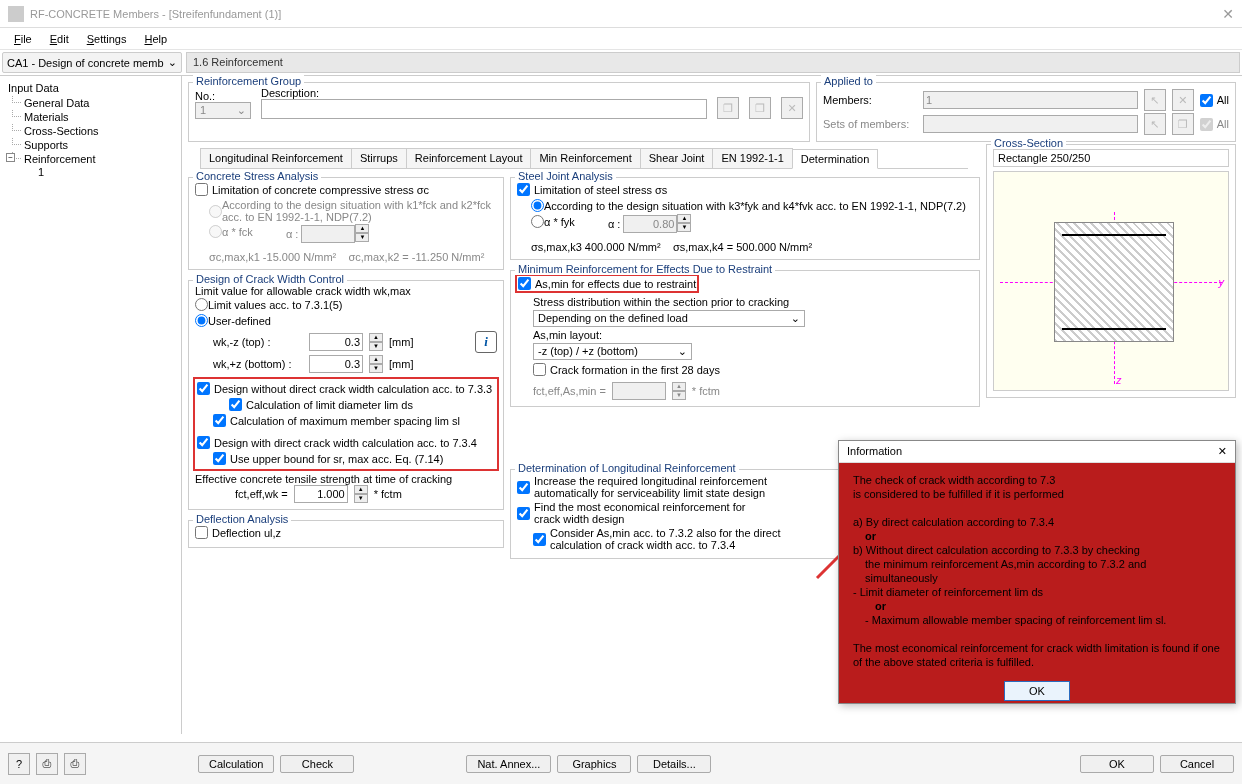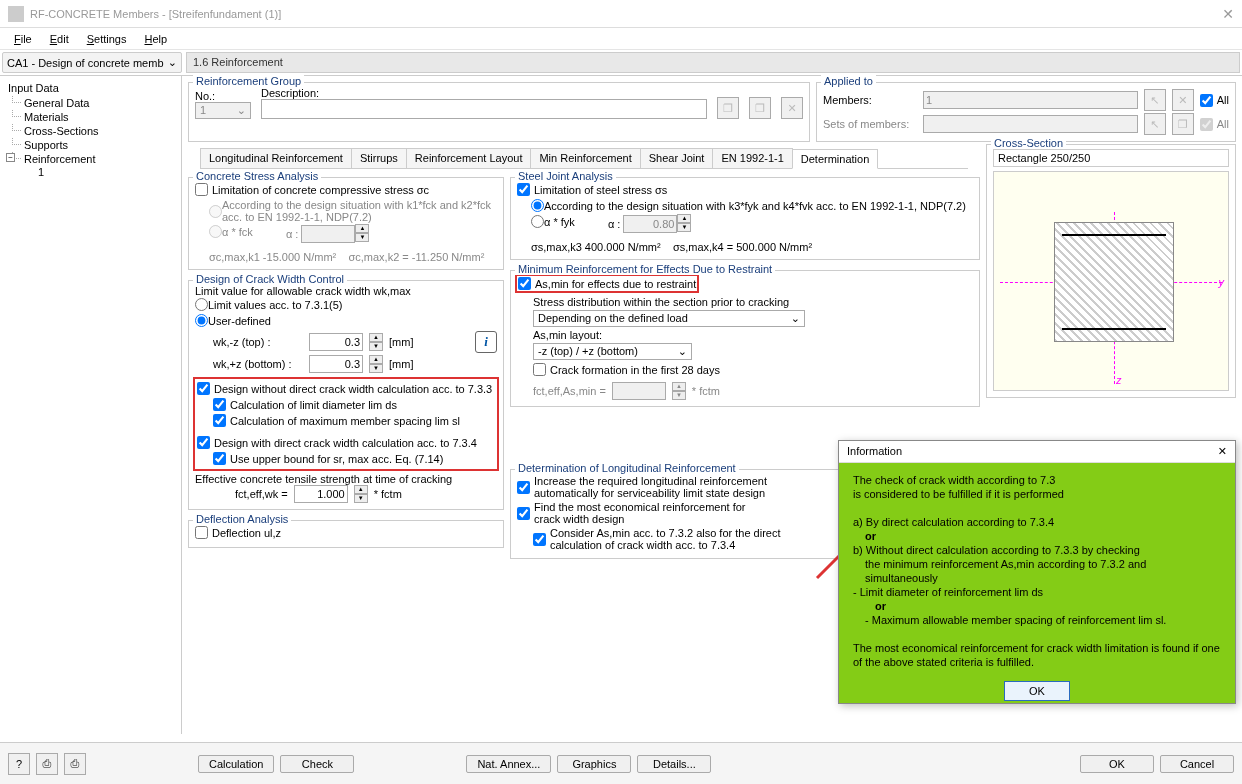--- a/index.html
+++ b/index.html
@@ -48,21 +48,21 @@
   .combo.dis { background: #f0f0f0; color: #888; }
   .footer { position: absolute; left: 0; right: 0; bottom: 0; height: 42px; border-top: 1px solid #ccc; background: #f5f5f5; display: flex; align-items: center; padding: 0 8px; gap: 6px; }
   .cs-preview { border: 1px solid #ccc; height: 220px; background: #fffff0; position: relative; margin-top: 4px; }
   .cs-preview .rect { position: absolute; left: 60px; top: 50px; width: 120px; height: 120px; background: repeating-linear-gradient(45deg,#ccc,#ccc 2px,#fff 2px,#fff 6px); border: 1px solid #888; }
   .cs-preview .bar-top { position: absolute; left: 68px; top: 62px; width: 104px; height: 2px; background: #000; }
   .cs-preview .bar-bot { position: absolute; left: 68px; top: 156px; width: 104px; height: 2px; background: #000; }
   .cs-preview .axh { position: absolute; left: 6px; top: 110px; right: 6px; border-top: 1px dashed #f0f; }
   .cs-preview .axv { position: absolute; top: 40px; left: 120px; bottom: 6px; border-left: 1px dashed #f0f; }
   .cs-preview .ylab { position: absolute; right: 4px; top: 104px; color: #f0f; font-style: italic; }
   .cs-preview .zlab { position: absolute; left: 122px; bottom: 4px; color: #f0f; font-style: italic; }
-  .popup { position: absolute; left: 838px; top: 440px; width: 398px; background: #84cc16; border: 1px solid #888; box-shadow: 2px 2px 8px rgba(0,0,0,.25); }
+  .popup { position: absolute; left: 838px; top: 440px; width: 398px; background: #b91c1c; border: 1px solid #888; box-shadow: 2px 2px 8px rgba(0,0,0,.25); }
   .popup-title { background: #fff; padding: 4px 8px; border-bottom: 1px solid #ddd; display: flex; }
   .popup-title .x { margin-left: auto; }
   .popup-body { padding: 10px 14px; line-height: 14px; }
   .popup-footer { padding: 6px; text-align: center; }
   .popup-footer .okbtn { border: 1px solid #2a6bbf; background: #eaf3fc; padding: 3px 24px; }
   .arrow { position: absolute; left: 815px; top: 540px; width: 40px; height: 40px; pointer-events: none; }
 </style>
 </head>
 <body>
 
@@ -220,21 +220,21 @@
                     <b>▲</b>
                     <b>▼</b>
                   </span>
                 <span>[mm]</span>
               </div>
               <div class="red-box" style="padding:2px;margin:2px 0">
                 <label class="chk">
                     <input type="checkbox" checked="" style="">
                     <span>Design without direct crack width calculation acc. to 7.3.3</span>
                   </label><br>
-                <label class="chk" style="margin-left:16px">
+                <label class="chk" style="margin-left:32px">
                     <input type="checkbox" checked="" style="">
                     <span>Calculation of limit diameter lim ds</span>
                   </label><br>
                 <label class="chk" style="margin-left:16px">
                     <input type="checkbox" checked="" style="">
                     <span>Calculation of maximum member spacing lim sl</span>
                   </label>
                 <div style="height:6px"></div>
                 <label class="chk">
                     <input type="checkbox" checked="" style="">

